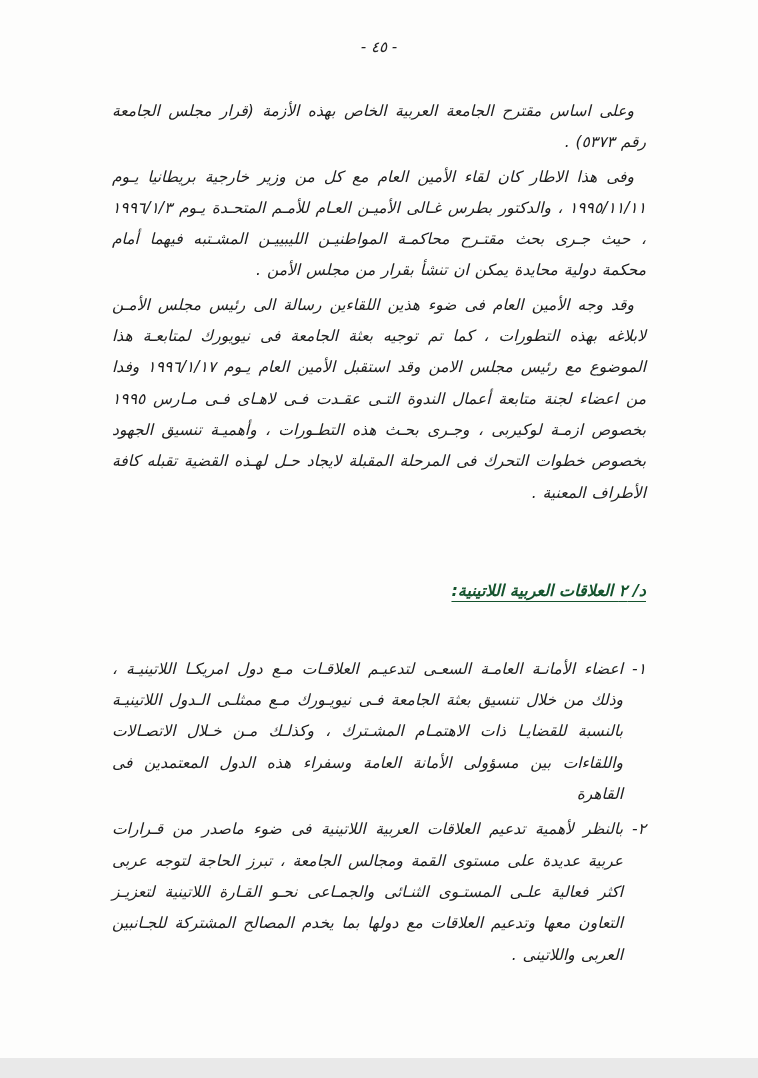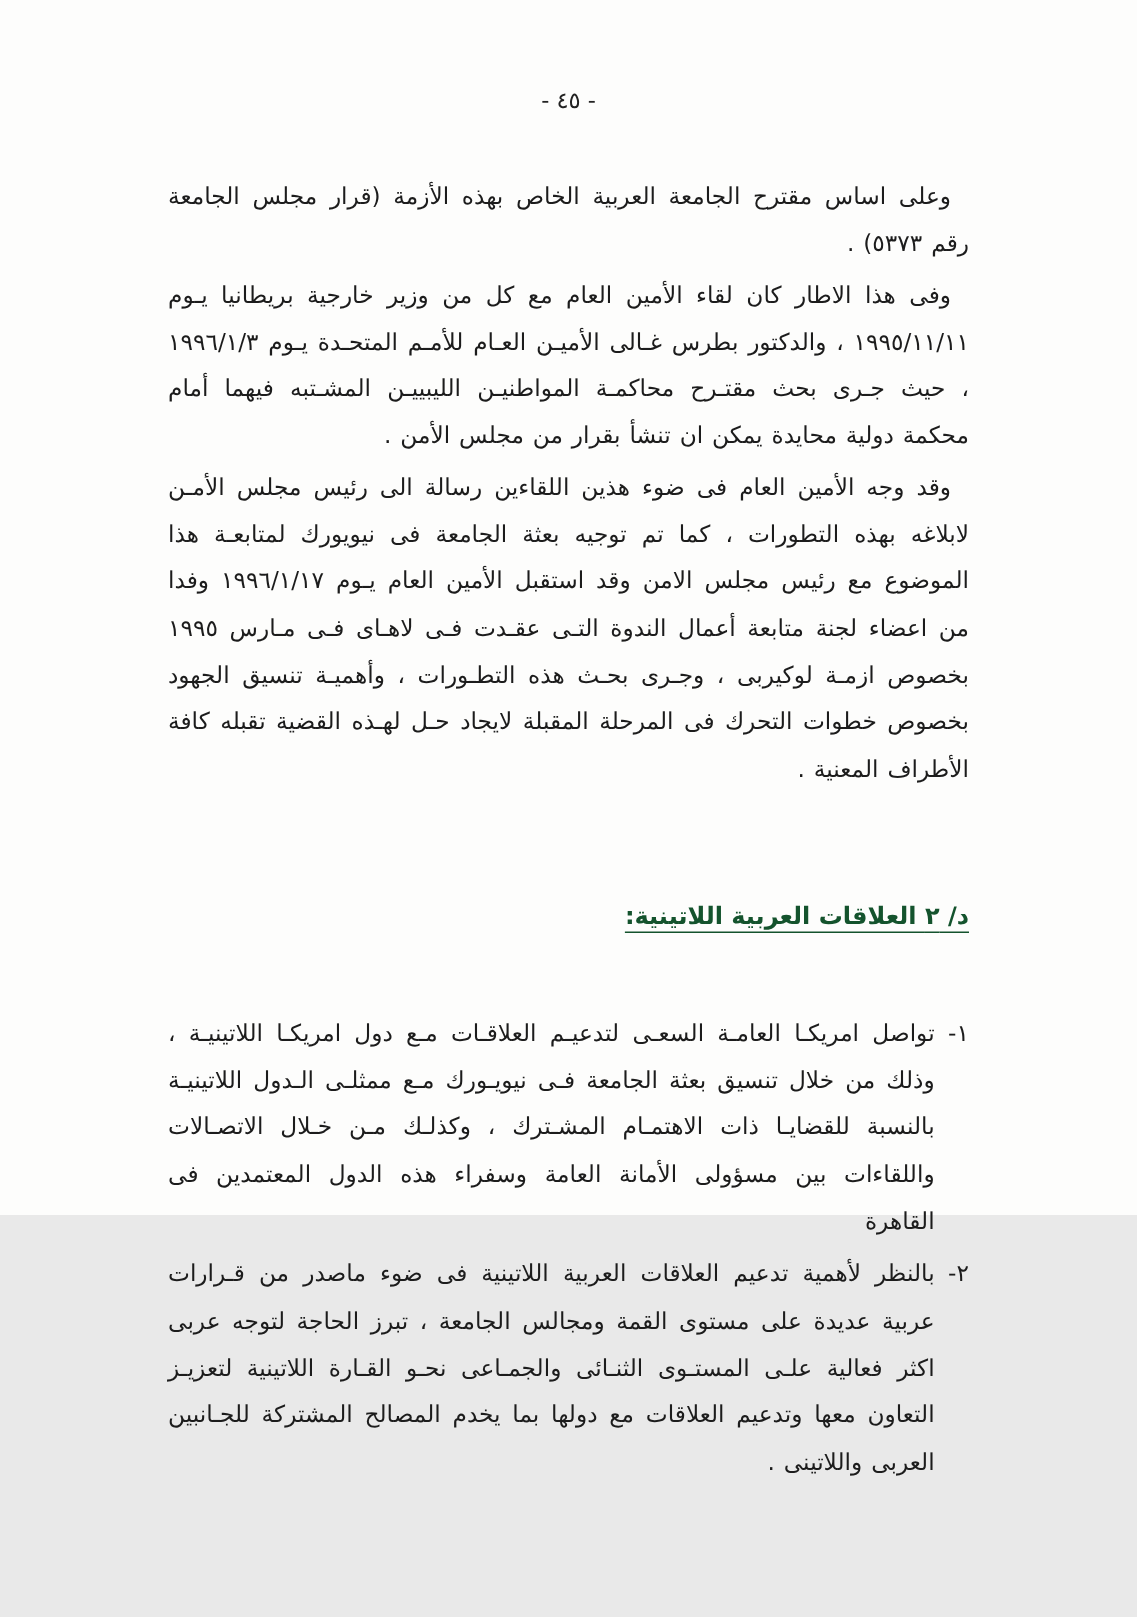--- a/index.html
+++ b/index.html
@@ -9,26 +9,27 @@
   }
   body {
     width: 758px;
     height: 1078px;
     overflow: hidden;
     font-family: "DejaVu Sans", sans-serif;
   }
   .page {
     position: relative;
     width: 758px;
-    height: 810px;
+    height: 1058px;
     box-sizing: border-box;
     background: #fdfdfc;
     color: #1c1c1c;
     direction: rtl;
-    padding: 58px 112px 0 112px;
+    padding: 38px 112px 0 112px;
+    font-style: italic;
   }
   .page-number {
     text-align: center;
     font-size: 15px;
     letter-spacing: 3px;
     margin-bottom: 40px;
     color: #222;
   }
   .body-text {
     direction: rtl;
@@ -88,21 +89,21 @@
     <p class="para">وفى هذا الاطار كان لقاء الأمين العام مع كل من وزير خارجية بريطانيا يـوم ١٩٩٥/١١/١١ ، والدكتور بطرس غـالى الأميـن العـام للأمـم المتحـدة يـوم ١٩٩٦/١/٣ ، حيث جـرى بحث مقتـرح محاكمـة المواطنيـن الليبييـن المشـتبه فيهما أمام محكمة دولية محايدة يمكن ان تنشأ بقرار من مجلس الأمن .</p>
 
     <p class="para">وقد وجه الأمين العام فى ضوء هذين اللقاءين رسالة الى رئيس مجلس الأمـن لابلاغه بهذه التطورات ، كما تم توجيه بعثة الجامعة فى نيويورك لمتابعـة هذا الموضوع مع رئيس مجلس الامن وقد استقبل الأمين العام يـوم ١٩٩٦/١/١٧ وفدا من اعضاء لجنة متابعة أعمال الندوة التـى عقـدت فـى لاهـاى فـى مـارس ١٩٩٥ بخصوص ازمـة لوكيربى ، وجـرى بحـث هذه التطـورات ، وأهميـة تنسيق الجهود بخصوص خطوات التحرك فى المرحلة المقبلة لايجاد حـل لهـذه القضية تقبله كافة الأطراف المعنية .</p>
 
     <h2 class="section-heading">
       <span class="heading-text">د/ ٢  العلاقات العربية اللاتينية:</span>
     </h2>
 
     <div class="list-item">
       <span class="list-marker">١-</span>
-      <p class="item-text">تواصل امريكـا العامـة السعـى لتدعيـم العلاقـات مـع دول امريكـا اللاتينيـة ، وذلك من خلال تنسيق بعثة الجامعة فـى نيويـورك مـع ممثلـى الـدول اللاتينيـة بالنسبة للقضايـا ذات الاهتمـام المشـترك ، وكذلـك مـن خـلال الاتصـالات واللقاءات بين مسؤولى الأمانة العامة وسفراء هذه الدول المعتمدين فى القاهرة</p>
+      <p class="item-text">اعضاء الأمانـة العامـة السعـى لتدعيـم العلاقـات مـع دول امريكـا اللاتينيـة ، وذلك من خلال تنسيق بعثة الجامعة فـى نيويـورك مـع ممثلـى الـدول اللاتينيـة بالنسبة للقضايـا ذات الاهتمـام المشـترك ، وكذلـك مـن خـلال الاتصـالات واللقاءات بين مسؤولى الأمانة العامة وسفراء هذه الدول المعتمدين فى القاهرة</p>
     </div>
 
     <div class="list-item">
       <span class="list-marker">٢-</span>
       <p class="item-text">بالنظر لأهمية تدعيم العلاقات العربية اللاتينية فى ضوء ماصدر من قـرارات عربية عديدة على مستوى القمة ومجالس الجامعة ، تبرز الحاجة لتوجه عربى اكثر فعالية علـى المستـوى الثنـائى والجمـاعى نحـو القـارة اللاتينية لتعزيـز التعاون معها وتدعيم العلاقات مع دولها بما يخدم المصالح المشتركة للجـانبين العربى واللاتينى .</p>
     </div>
 
   </div>
 </div>
 

